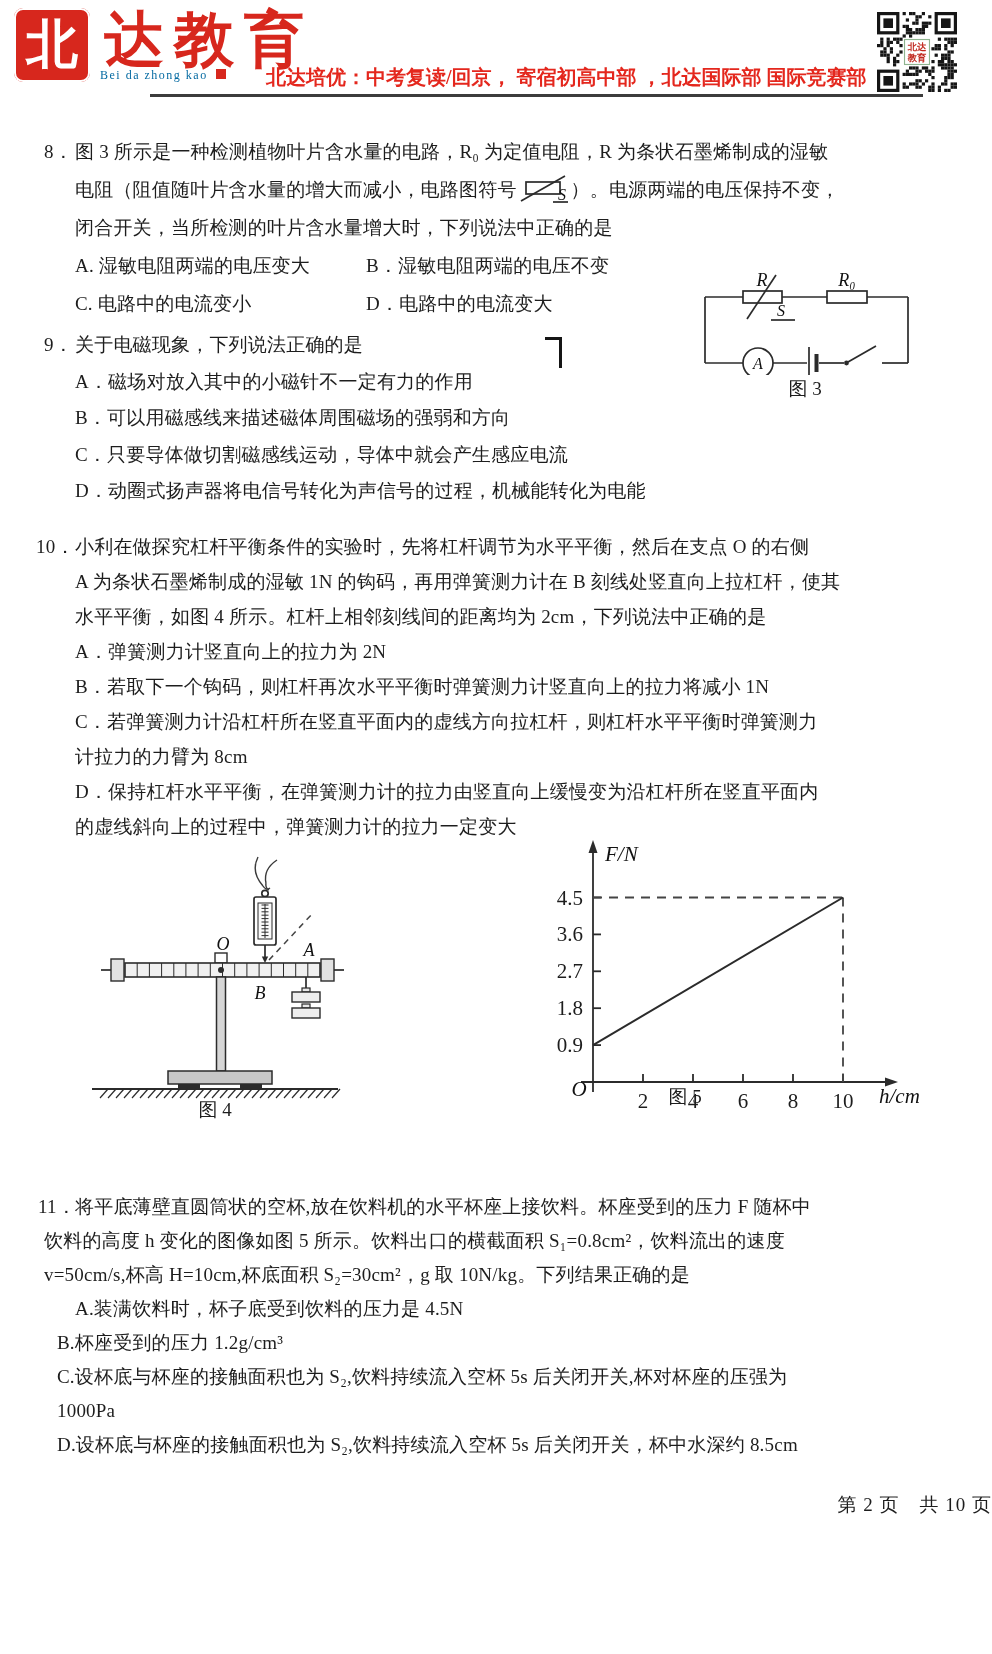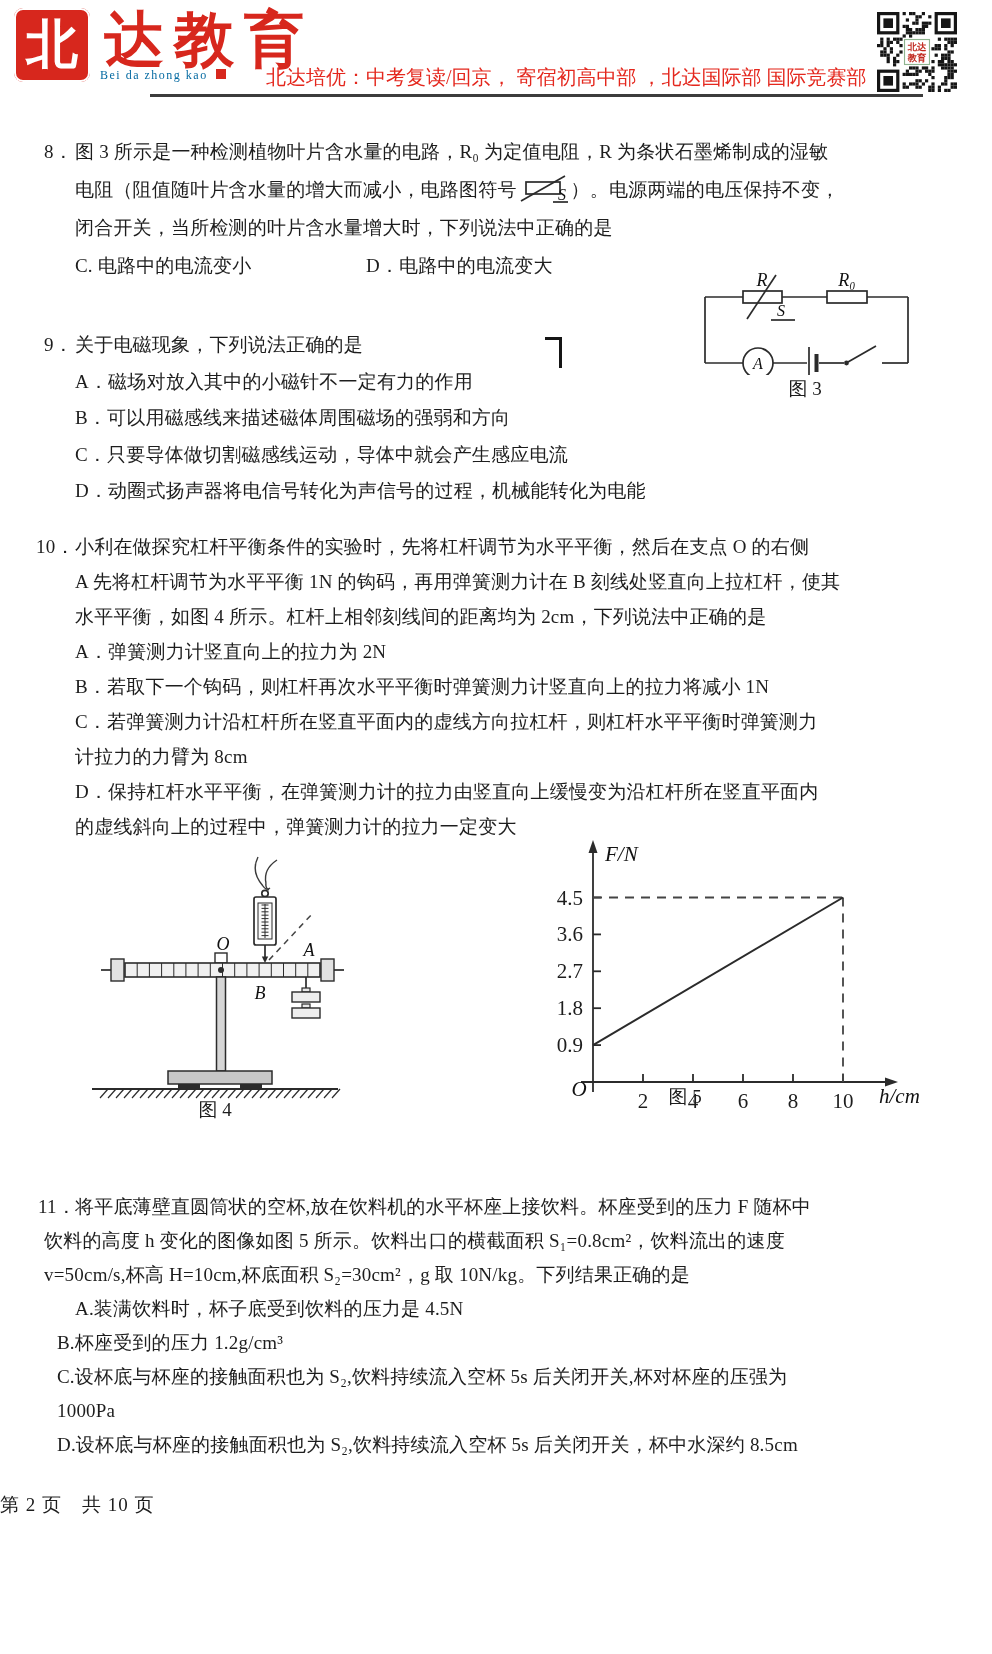--- a/index.html
+++ b/index.html
@@ -6,21 +6,21 @@
   body{position:relative;width:992px;height:1654px;background:#fff;overflow:hidden;
        font-family:"Liberation Serif","DejaVu Serif",serif;color:#1d1d1d;}
   .abs{position:absolute}
   
   .seal{position:absolute;left:14px;top:8px;width:76px;height:74px;background:#d7271d;border-radius:9px;
         display:flex;align-items:center;justify-content:center;color:#fff;font-size:52px;font-weight:bold;
         box-shadow:0 0 0 2px #fff inset}
   .brand{position:absolute;left:104px;top:0px;font-size:60px;font-weight:900;color:#d7271d;letter-spacing:10px;white-space:nowrap}
   .brand-sub{position:absolute;left:100px;top:68px;font-size:12px;color:#0369a1;letter-spacing:1.5px;white-space:nowrap}
   .red-sq{display:inline-block;width:10px;height:10px;background:#d7271d;margin-left:8px}
-  .tagline{position:absolute;left:266px;top:64px;font-size:20px;font-weight:normal;color:#e4271d;white-space:nowrap}
+  .tagline{position:absolute;left:266px;top:64px;font-size:20px;font-weight:bold;color:#e4271d;white-space:nowrap}
   .hrule{position:absolute;left:150px;top:94px;width:773px;height:3px;background:#3c3c3c}
   
   .q{position:absolute;font-size:19px;letter-spacing:.2px}
   .ln{white-space:nowrap}
   .col1{display:inline-block;width:291px}
   .sym{vertical-align:-7px;margin:0 3px}
   
   .cap{position:absolute;font-size:19px;text-align:center;color:#1d1d1d}
   .wire{stroke:#2b2b2b;stroke-width:1.7;fill:none}
   .comp{fill:#fff;stroke:#2b2b2b;stroke-width:1.7}
@@ -33,21 +33,21 @@
   #ground-hatch line{stroke:#2b2b2b;stroke-width:1.2}
   
   .ax{stroke:#2b2b2b;stroke-width:1.8;fill:none}
   .fa{fill:#2b2b2b}
   .tl{font:21px "Liberation Serif",serif;fill:#1d1d1d}
   .al{font:italic 21px "Liberation Serif",serif;fill:#111}
   .dsh{stroke:#444;stroke-width:1.8;stroke-dasharray:9 7;fill:none}
   .dl{stroke:#2b2b2b;stroke-width:2;fill:none}
   .margin-mark{position:absolute;left:545px;top:337px;width:14px;height:28px;
                border-top:3.5px solid #151515;border-right:3.5px solid #151515}
-  .footer{position:absolute;left:0;top:1492px;width:992px;text-align:left;font-size:19px;letter-spacing:1px}
+  .footer{position:absolute;left:0;top:1492px;width:992px;text-align:right;font-size:19px;letter-spacing:1px}
 </style>
 </head>
 <body>
 
 <div class="seal">
   <span>北</span>
 </div>
 <div class="brand">达教育</div>
 <div class="brand-sub">
   <span>Bei da zhong kao</span><span class="red-sq"></span>
@@ -227,20 +227,21 @@
 
 <div class="q" style="left:44px;top:133px;line-height:38px">
   <div class="ln"><span class="num" style="width:31px;display:inline-block">8．</span><span>图 3 所示是一种检测植物叶片含水量的电路，R₀ 为定值电阻，R 为条状石墨烯制成的湿敏</span></div>
   <div class="ln" style="padding-left:31px"><span>电阻（阻值随叶片含水量的增大而减小，电路图符号</span><svg class="sym" width="48" height="30" viewBox="0 0 48 30">
         <rect class="comp" x="6" y="9" width="34" height="12"></rect>
         <line class="wire" x1="1" y1="28" x2="45" y2="3"></line>
         <text class="lbl2" x="38" y="27">S</text>
         <line class="wire" x1="33" y1="29" x2="48" y2="29"></line>
       </svg><span>）。电源两端的电压保持不变，</span></div>
   <div class="ln" style="padding-left:31px">闭合开关，当所检测的叶片含水量增大时，下列说法中正确的是</div>
+  <div class="ln" style="padding-left:31px"><span class="col1">A. 湿敏电阻两端的电压变大</span><span>B．湿敏电阻两端的电压不变</span></div>
   <div class="ln" style="padding-left:31px"><span class="col1">C. 电路中的电流变小</span><span>D．电路中的电流变大</span></div>
 </div>
 
 <svg class="abs" style="left:655px;top:250px" width="260" height="125" viewBox="0 0 260 125">
   <line class="wire" x1="50" y1="47" x2="88" y2="47"></line>
   <line class="wire" x1="127" y1="47" x2="172" y2="47"></line>
   <line class="wire" x1="212" y1="47" x2="253" y2="47"></line>
   <line class="wire" x1="50" y1="47" x2="50" y2="113"></line>
   <line class="wire" x1="253" y1="47" x2="253" y2="113"></line>
   <line class="wire" x1="50" y1="113" x2="88" y2="113"></line>
@@ -267,21 +268,21 @@
 <div class="q" style="left:44px;top:327px;line-height:36.5px">
   <div class="ln"><span class="num" style="width:31px;display:inline-block">9．</span><span>关于电磁现象，下列说法正确的是</span></div>
   <div class="ln" style="padding-left:31px">A．磁场对放入其中的小磁针不一定有力的作用</div>
   <div class="ln" style="padding-left:31px">B．可以用磁感线来描述磁体周围磁场的强弱和方向</div>
   <div class="ln" style="padding-left:31px">C．只要导体做切割磁感线运动，导体中就会产生感应电流</div>
   <div class="ln" style="padding-left:31px">D．动圈式扬声器将电信号转化为声信号的过程，机械能转化为电能</div>
 </div>
 
 <div class="q" style="left:36px;top:529px;line-height:35px">
   <div class="ln"><span class="num" style="width:39px;display:inline-block">10．</span><span>小利在做探究杠杆平衡条件的实验时，先将杠杆调节为水平平衡，然后在支点 O 的右侧</span></div>
-  <div class="ln" style="padding-left:39px">A 先将杠杆调节为水平平衡 1N 的钩码，再用弹簧测力计在 B 刻线处竖直向上拉杠杆，使其</div>
+  <div class="ln" style="padding-left:39px">A 为条状石墨烯制成的湿敏 1N 的钩码，再用弹簧测力计在 B 刻线处竖直向上拉杠杆，使其</div>
   <div class="ln" style="padding-left:39px">水平平衡，如图 4 所示。杠杆上相邻刻线间的距离均为 2cm，下列说法中正确的是</div>
   <div class="ln" style="padding-left:39px">A．弹簧测力计竖直向上的拉力为 2N</div>
   <div class="ln" style="padding-left:39px">B．若取下一个钩码，则杠杆再次水平平衡时弹簧测力计竖直向上的拉力将减小 1N</div>
   <div class="ln" style="padding-left:39px">C．若弹簧测力计沿杠杆所在竖直平面内的虚线方向拉杠杆，则杠杆水平平衡时弹簧测力</div>
   <div class="ln" style="padding-left:39px">计拉力的力臂为 8cm</div>
   <div class="ln" style="padding-left:39px">D．保持杠杆水平平衡，在弹簧测力计的拉力由竖直向上缓慢变为沿杠杆所在竖直平面内</div>
   <div class="ln" style="padding-left:39px">的虚线斜向上的过程中，弹簧测力计的拉力一定变大</div>
 </div>
 
 <svg class="abs" style="left:80px;top:855px" width="270" height="290" viewBox="0 0 270 290">

